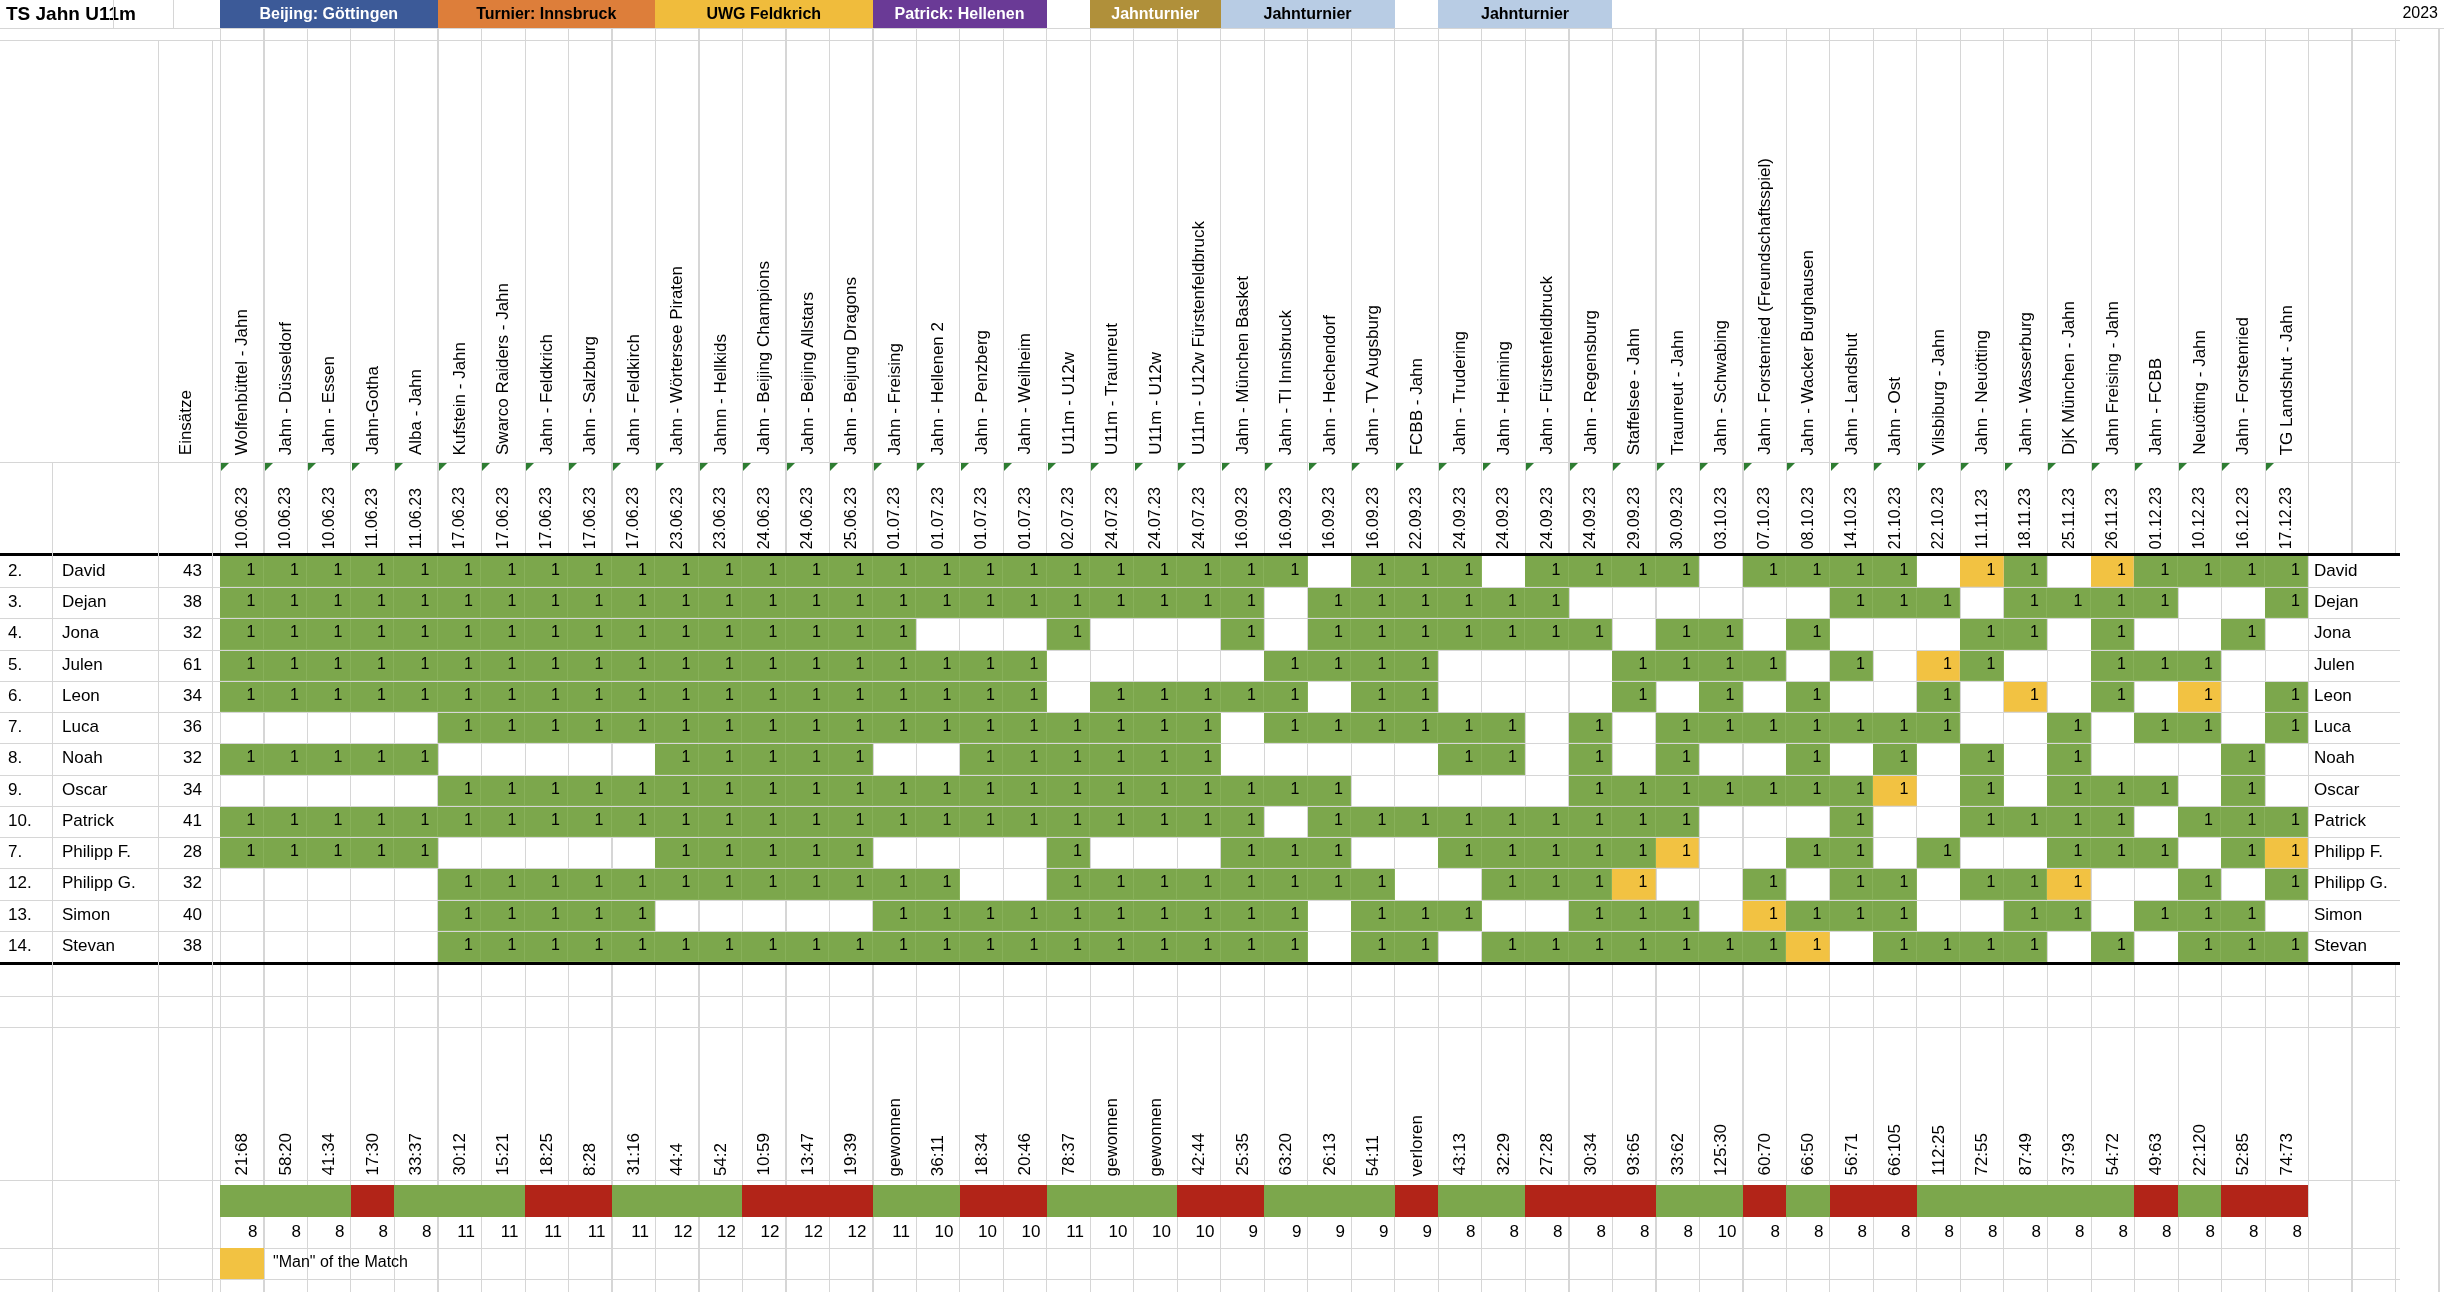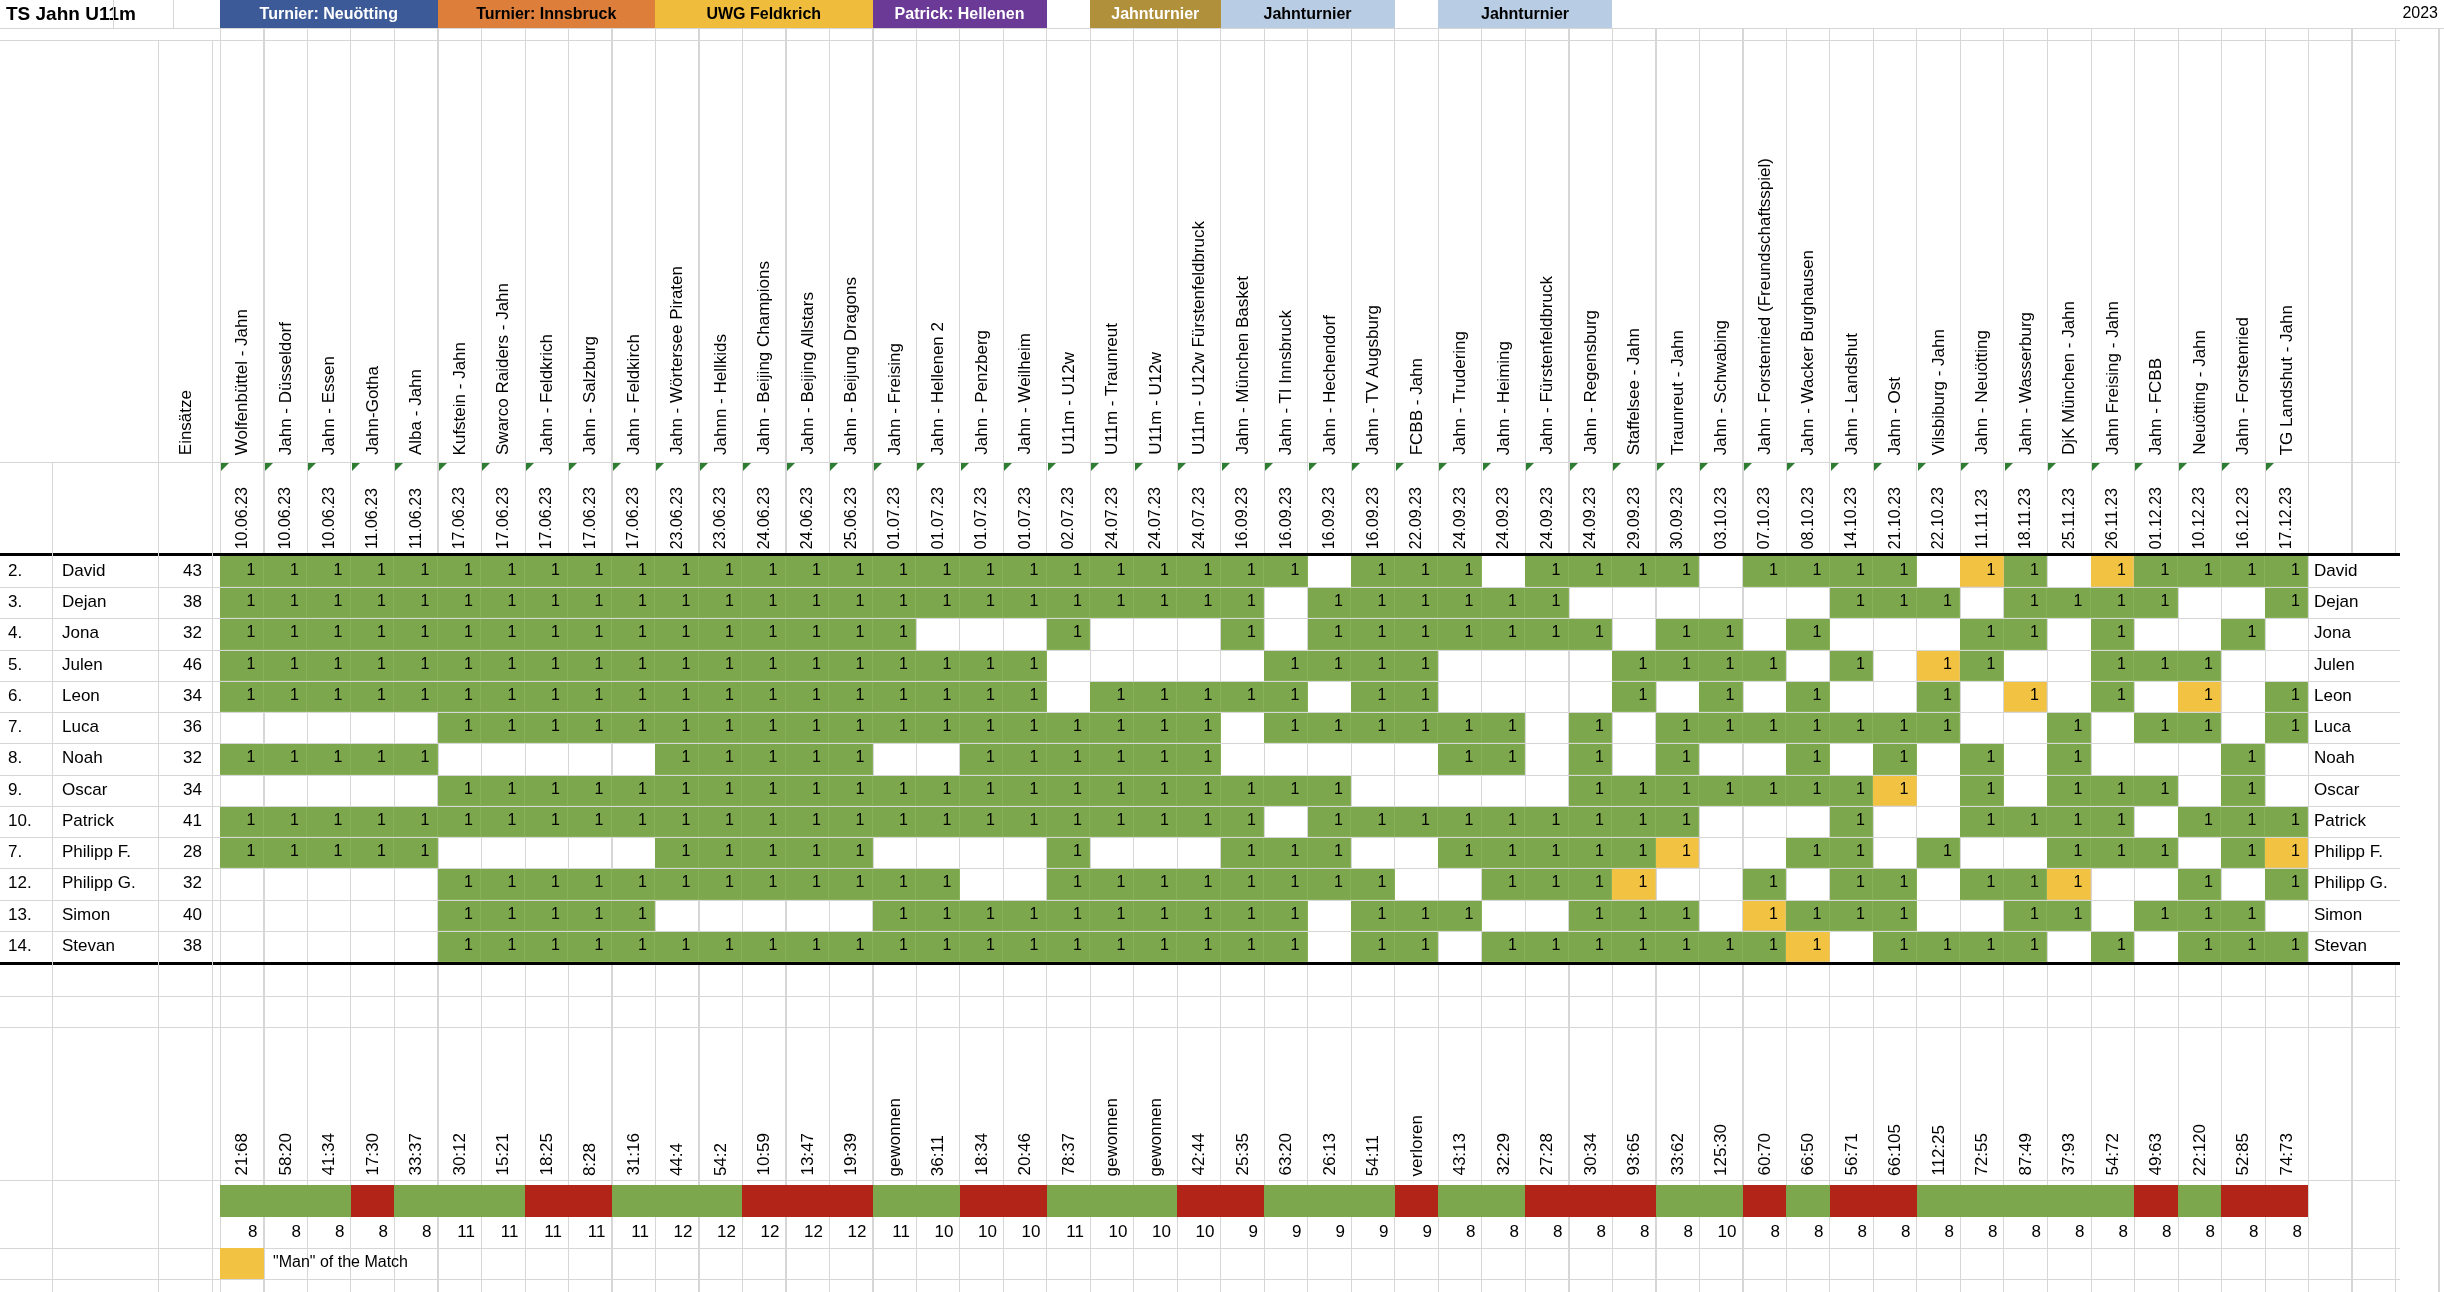--- a/index.html
+++ b/index.html
@@ -37,21 +37,21 @@
 <body>
 
 <div id="sheet">
   <div class="vgrid"></div>
 
   <div class="abs title" style="left:0;top:0;width:160px;">TS Jahn U11m</div>
   <div class="abs year" style="left:2394px;top:4px;width:44px;">2023</div>
   <div class="vline" style="left:113px;top:0;height:28px;"></div>
   <div class="vline" style="left:173px;top:0;height:28px;"></div>
   <div id="groupheads">
-      <div class="ghead" style="left: 220px; width: 217.5px; background: rgb(60, 90, 152); color: rgb(255, 255, 255);">Turnier: Neuötting</div>
+      <div class="ghead" style="left: 220px; width: 217.5px; background: rgb(60, 90, 152); color: rgb(255, 255, 255);">Beijing: Göttingen</div>
       <div class="ghead" style="left: 437.5px; width: 217.5px; background: rgb(221, 126, 58); color: rgb(0, 0, 0);">Turnier: Innsbruck</div>
       <div class="ghead" style="left: 655px; width: 217.5px; background: rgb(240, 188, 60); color: rgb(0, 0, 0);">UWG Feldkrich</div>
       <div class="ghead" style="left: 872.5px; width: 174px; background: rgb(106, 58, 150); color: rgb(255, 255, 255);">Patrick: Hellenen</div>
       <div class="ghead" style="left: 1090px; width: 130.5px; background: rgb(176, 144, 58); color: rgb(255, 255, 255);">Jahnturnier</div>
       <div class="ghead" style="left: 1220.5px; width: 174px; background: rgb(184, 204, 228); color: rgb(0, 0, 0);">Jahnturnier</div>
       <div class="ghead" style="left: 1438px; width: 174px; background: rgb(184, 204, 228); color: rgb(0, 0, 0);">Jahnturnier</div>
     </div>
 
   <div class="hline" style="top:28px;width:2444px;"></div>
   <div class="hline" style="top:40px;"></div>
@@ -1068,21 +1068,21 @@
       <div class="lab pname" style="top: 556px;">David</div>
       <div class="lab eins" style="top: 556px;">43</div>
       <div class="lab num" style="top: 587.23px;">3.</div>
       <div class="lab pname" style="top: 587.23px;">Dejan</div>
       <div class="lab eins" style="top: 587.23px;">38</div>
       <div class="lab num" style="top: 618.46px;">4.</div>
       <div class="lab pname" style="top: 618.46px;">Jona</div>
       <div class="lab eins" style="top: 618.46px;">32</div>
       <div class="lab num" style="top: 649.69px;">5.</div>
       <div class="lab pname" style="top: 649.69px;">Julen</div>
-      <div class="lab eins" style="top: 649.69px;">46</div>
+      <div class="lab eins" style="top: 649.69px;">61</div>
       <div class="lab num" style="top: 680.92px;">6.</div>
       <div class="lab pname" style="top: 680.92px;">Leon</div>
       <div class="lab eins" style="top: 680.92px;">34</div>
       <div class="lab num" style="top: 712.15px;">7.</div>
       <div class="lab pname" style="top: 712.15px;">Luca</div>
       <div class="lab eins" style="top: 712.15px;">36</div>
       <div class="lab num" style="top: 743.38px;">8.</div>
       <div class="lab pname" style="top: 743.38px;">Noah</div>
       <div class="lab eins" style="top: 743.38px;">32</div>
       <div class="lab num" style="top: 774.61px;">9.</div>

